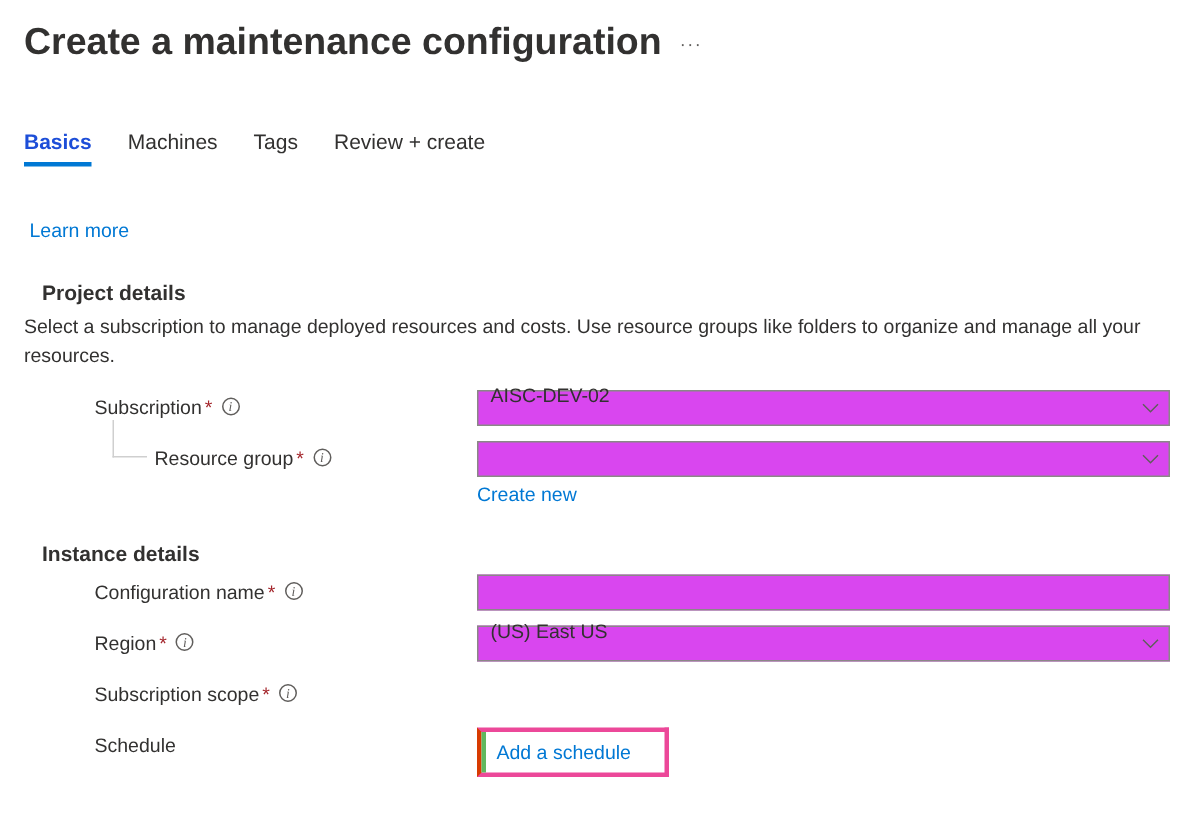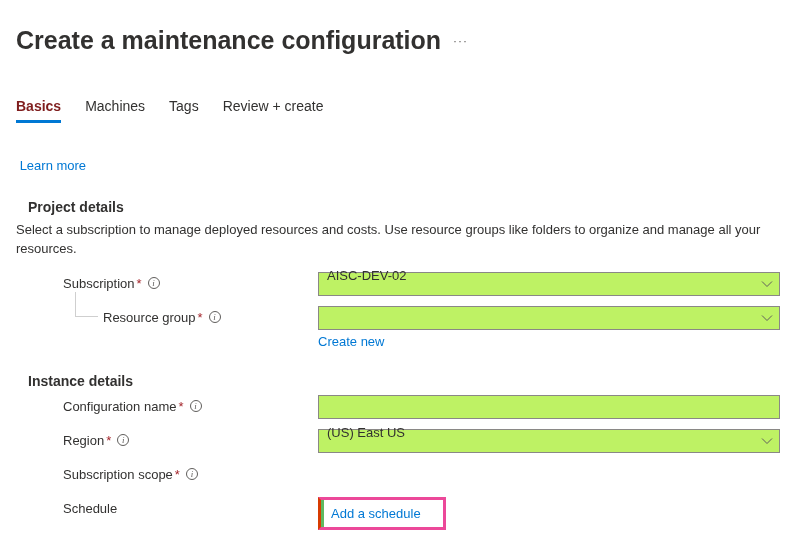--- a/index.html
+++ b/index.html
@@ -9,21 +9,20 @@
     font-family: "Segoe UI", -apple-system, sans-serif;
     font-size: 13px;
     color: #323130;
     background: #fff;
     width: 796px;
   }
   .header {
     display: flex;
     align-items: center;
     padding: 14px 0 8px 0;
-    margin-top: 12px;
   }
   .header h1 {
     font-size: 25px;
     font-weight: 600;
     margin: 0;
     color: #323130;
   }
   .more-btn {
     margin-left: 12px;
     font-size: 12px;
@@ -39,21 +38,21 @@
   }
   .tab {
     font-size: 14px;
     color: #323130;
     padding: 0 0 6px 0;
     cursor: pointer;
   }
   .tab.active {
     font-weight: 600;
     border-bottom: 3px solid #0078d4;
-    color: #7f1d1d;
+    color: #1d4ed8;
   }
   .desc {
     margin-top: 16px;
     font-size: 13px;
     color: #323130;
     line-height: 1.4;
   }
   .link {
     color: #0078d4;
     cursor: pointer;
@@ -118,21 +117,21 @@
     line-height: 1;
   }
   .form-control-col {
     flex: 1;
   }
   .select, .textinput {
     width: 100%;
     max-width: 490px;
     height: 24px;
     border: 1px solid #8a8886;
-    background: #bef264;
+    background: #d946ef;
     font-size: 13px;
     font-family: inherit;
     padding: 2px 22px 18px 8px;
     position: relative;
     display: flex;
     align-items: center;
     cursor: pointer;
   }
   .textinput { cursor: text; padding-right: 8px; }
   .select .chev {

